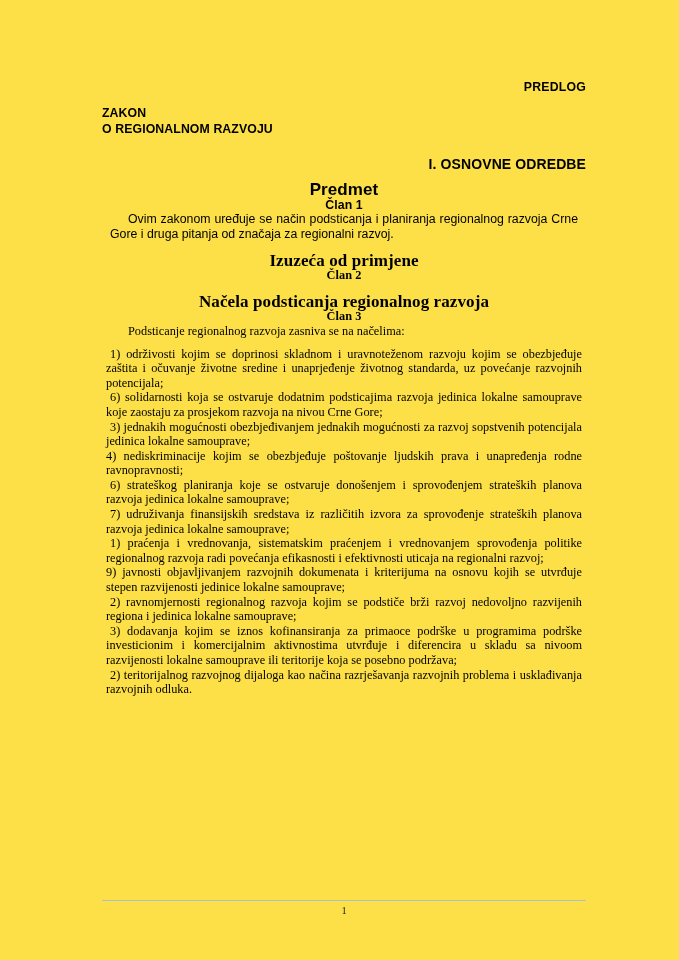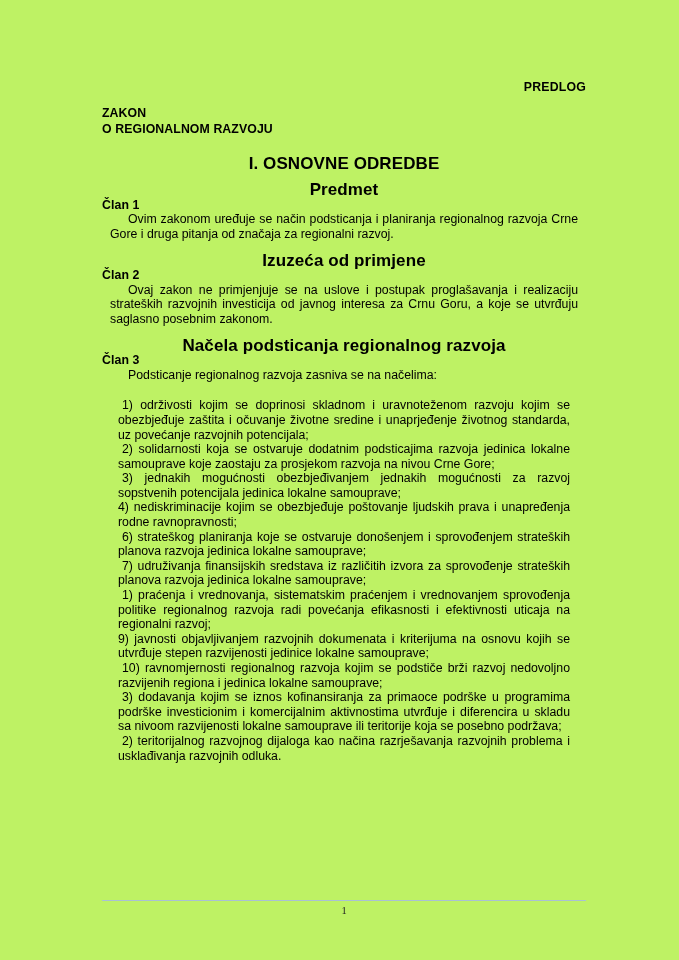--- a/index.html
+++ b/index.html
@@ -10,21 +10,21 @@
   }
   body {
     font-family: "Liberation Sans", sans-serif;
     color: #000000;
   }
   .page {
     position: relative;
     width: 679px;
     height: 960px;
     margin: 0 auto;
-    background: #bef264;
+    background: #fde047;
     overflow: hidden;
     box-sizing: border-box;
   }
   .content {
     position: absolute;
     left: 102px;
     top: 0;
     width: 484px;
   }
 
@@ -44,64 +44,65 @@
     font-weight: bold;
     font-size: 12.3px;
     line-height: 16.5px;
     margin-top: 10px;
     letter-spacing: 0.1px;
   }
 
   
   .part-heading {
     font-weight: bold;
-    font-size: 17px;
+    font-size: 14px;
     line-height: 14.6px;
     margin-top: 19px;
-    text-align: center;
+    text-align: right;
     letter-spacing: 0.1px;
   }
 
   
   .article {
     margin-top: 0;
   }
   .article + .article {
     margin-top: 12px;
+    font-family: Liberation Serif, serif;
   }
   .article-heading {
     text-align: center;
     font-weight: bold;
     font-size: 17px;
     line-height: 14.6px;
     letter-spacing: 0.1px;
   }
   .article-number {
-    text-align: left;
+    text-align: center;
     font-weight: bold;
     font-size: 12.3px;
     line-height: 14.6px;
     letter-spacing: 0.1px;
   }
   .body-text {
     font-size: 12.3px;
     line-height: 14.6px;
     text-align: justify;
     text-justify: inter-word;
     margin: 8px;
     hyphens: none;
   }
   .body-text.indent {
     text-indent: 18px;
   }
   .first-para {
     margin-top: 0;
   }
   .list-items {
-    margin: 16px;
+    margin: 4px;
     padding: 0;
     list-style: none;
   }
   .list-items li {
     font-size: 12.3px;
     line-height: 14.6px;
     text-align: justify;
     text-justify: inter-word;
     margin: 0;
     padding: 0;
@@ -151,37 +152,36 @@
 
     <div class="article" style="margin-top:12px;">
       <div class="article-heading">Predmet</div>
       <div class="article-number">Član 1</div>
       <p class="body-text indent first-para">Ovim zakonom uređuje se način podsticanja i planiranja regionalnog razvoja Crne Gore i druga pitanja od značaja za regionalni razvoj.</p>
     </div>
 
     <div class="article">
       <div class="article-heading">Izuzeća od primjene</div>
       <div class="article-number">Član 2</div>
-      <p class="body-text indent first-para">Ovaj zakon ne primjenjuje se na uslove i postupak proglašavanja i realizaciju strateških razvojnih investicija od javnog interesa za Crnu Goru, a koje se utvrđuju saglasno posebnim zakonom.</p>
     </div>
 
     <div class="article">
       <div class="article-heading">Načela podsticanja regionalnog razvoja</div>
       <div class="article-number">Član 3</div>
       <p class="body-text indent first-para">Podsticanje regionalnog razvoja zasniva se na načelima:</p>
       <ul class="list-items">
         <li class="lead-space">1) održivosti kojim se doprinosi skladnom i uravnoteženom razvoju kojim se obezbjeđuje zaštita i očuvanje životne sredine i unaprjeđenje životnog standarda, uz povećanje razvojnih potencijala;</li>
-        <li class="lead-space">2) solidarnosti koja se ostvaruje dodatnim podsticajima razvoja jedinica lokalne samouprave koje zaostaju za prosjekom razvoja na nivou Crne Gore;</li>
+        <li class="lead-space">6) solidarnosti koja se ostvaruje dodatnim podsticajima razvoja jedinica lokalne samouprave koje zaostaju za prosjekom razvoja na nivou Crne Gore;</li>
         <li class="lead-space">3) jednakih mogućnosti obezbjeđivanjem jednakih mogućnosti za razvoj sopstvenih potencijala jedinica lokalne samouprave;</li>
         <li>4) nediskriminacije kojim se obezbjeđuje poštovanje ljudskih prava i unapređenja rodne ravnopravnosti;</li>
         <li class="lead-space">6) strateškog planiranja koje se ostvaruje donošenjem i sprovođenjem strateških planova razvoja jedinica lokalne samouprave;</li>
         <li class="lead-space">7) udruživanja finansijskih sredstava iz različitih izvora za sprovođenje strateških planova razvoja jedinica lokalne samouprave;</li>
         <li class="lead-space">1) praćenja i vrednovanja, sistematskim praćenjem i vrednovanjem sprovođenja politike regionalnog razvoja radi povećanja efikasnosti i efektivnosti uticaja na regionalni razvoj;</li>
         <li>9) javnosti objavljivanjem razvojnih dokumenata i kriterijuma na osnovu kojih se utvrđuje stepen razvijenosti jedinice lokalne samouprave;</li>
-        <li class="lead-space">10) ravnomjernosti regionalnog razvoja kojim se podstiče brži razvoj nedovoljno razvijenih regiona i jedinica lokalne samouprave;</li>
+        <li class="lead-space">2) ravnomjernosti regionalnog razvoja kojim se podstiče brži razvoj nedovoljno razvijenih regiona i jedinica lokalne samouprave;</li>
         <li class="lead-space">3) dodavanja kojim se iznos kofinansiranja za primaoce podrške u programima podrške investicionim i komercijalnim aktivnostima utvrđuje i diferencira u skladu sa nivoom razvijenosti lokalne samouprave ili teritorije koja se posebno podržava;</li>
         <li class="lead-space">2) teritorijalnog razvojnog dijaloga kao načina razrješavanja razvojnih problema i usklađivanja razvojnih odluka.</li>
       </ul>
     </div>
 
   </div>
 
   <div class="footer">
     <div class="footer-rule" style="background: rgb(169, 193, 212);"></div>
     <div class="footer-pageno">1</div>

